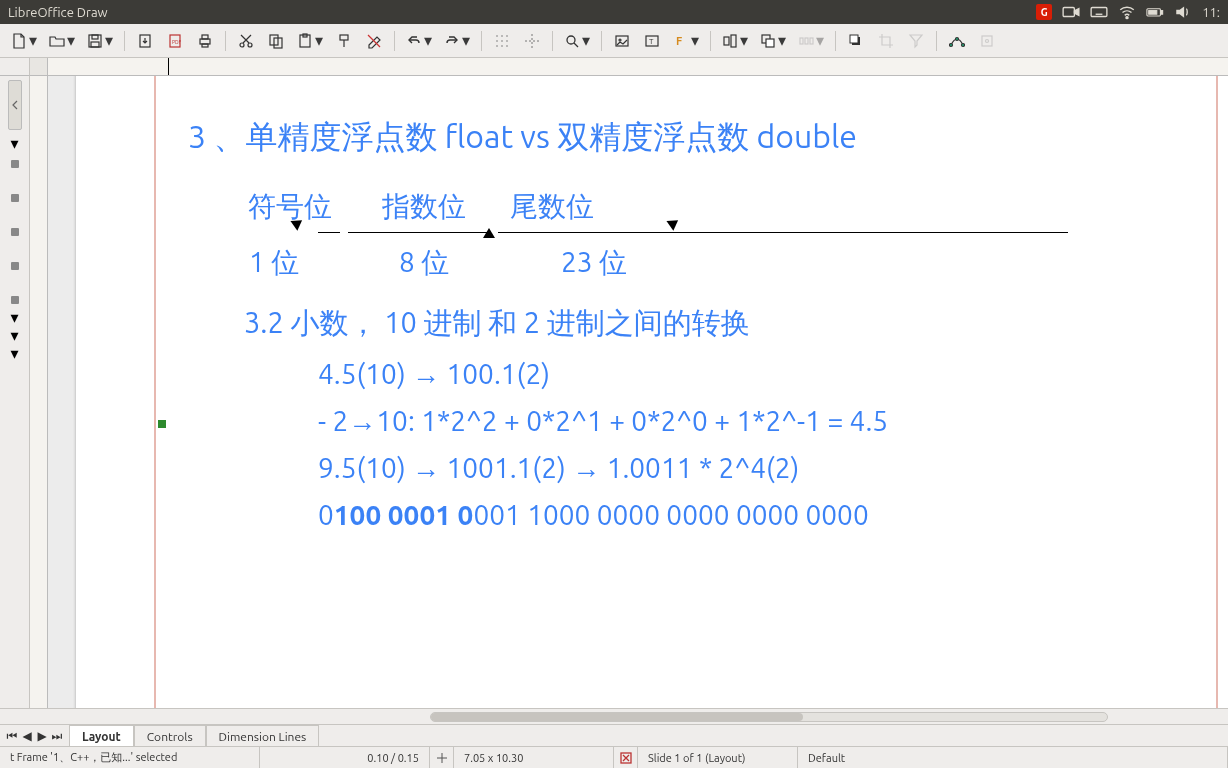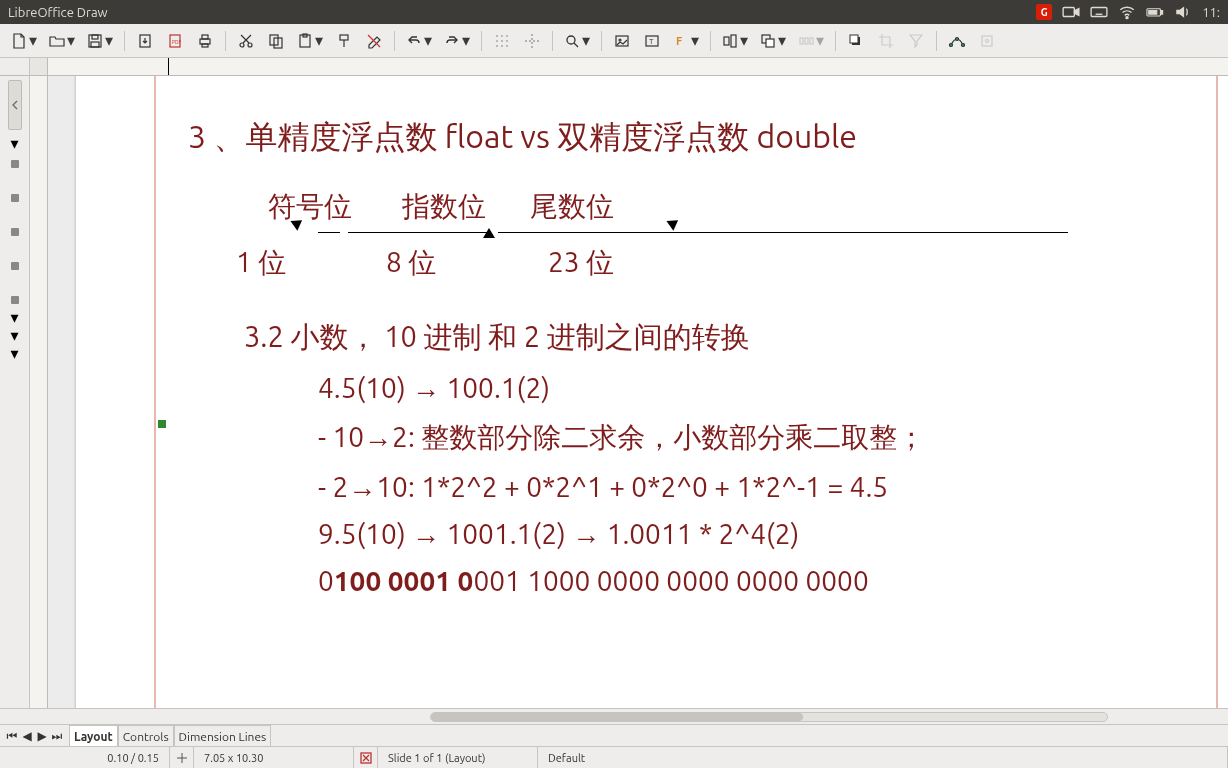--- a/index.html
+++ b/index.html
@@ -36,48 +36,48 @@
 .vruler { width: 18px; background: #f5f3ef; border-right: 1px solid #bbb; }
 .canvas-wrap { flex: 1; background: #ececec; overflow: hidden; position: relative; display:flex; justify-content:center; }
 .page { position:absolute; left:28px; top:-8px; width:1170px; height:720px; background:#fff; box-shadow: 0 1px 3px rgba(0,0,0,0.3); }
 .page::before, .page::after { content:""; position:absolute; top:0; bottom:0; width:2px; background:#e7b8b0; }
 .page::before { left: 78px; }
 .page::after { right: 28px; }
 .handle { position:absolute; width:8px; height:8px; background:#2d8a2d; }
 .handle.left { left:82px; top:352px; }
 
 
-.docbody { position:absolute; left:112px; right:73px; top:48px; font-family: "Liberation Serif","Times New Roman", serif; color:#7f1d1d; }
+.docbody { position:absolute; left:112px; right:73px; top:48px; font-family: "Liberation Serif","Times New Roman", serif; color:#3b82f6; }
 .h1 { font-size: 32px; margin-bottom: 28px; }
 .h2 { font-size: 29px; margin-left: 56px; margin-top: 6px; }
 .bits { font-size: 29px; margin-left: 130px; margin-top: 10px; }
-.labelrow { font-size: 28px; margin-left: 80px; margin-top: 14px; display:flex; gap: 44px;}
+.labelrow { font-size: 28px; margin-left: 60px; margin-top: 14px; display:flex; gap: 44px;}
 .labelrow span:nth-child(2){ margin-left: 6px;}
-.bitrow { font-size: 28px; margin-left: 48px; margin-top: 18px; display:flex; }
+.bitrow { font-size: 28px; margin-left: 61px; margin-top: 18px; display:flex; }
 .bitrow span:nth-child(1){ width:150px;}
 .bitrow span:nth-child(2){ width:162px;}
 .p { font-size: 28px; margin-left: 130px; margin-top: 14px; }
 .bold-partial { font-weight: normal; }
 .bold-partial .b { font-weight: bold; }
 
 
 .uline { position:absolute; height:1px; background:#000; }
 
 .arrowhead { position:absolute; width:0; height:0; border-left:6px solid transparent; border-right:6px solid transparent; border-bottom:10px solid #000; transform-origin:center; }
 
 
 .hscroll { height: 16px; background:#efedeb; border-top:1px solid #c7c5c1; display:flex; align-items:center; }
 .hscroll .track { flex:1; height:10px; background:#e4e2de; border:1px solid #c7c5c1; border-radius:6px; margin: 0 120px 0 430px; position:relative; }
 .hscroll .thumb { position:absolute; left:0; top:0; bottom:0; width:55%; background:#c7c4bf; border-radius:6px; }
 
 
 .layertabs { height: 22px; background:#efedeb; border-top:1px solid #c7c5c1; display:flex; align-items:stretch; font-size:12px; }
 .navbtns { display:flex; align-items:center; padding:0 6px; gap:3px; }
 .navbtns span { width:12px; height:12px; display:inline-flex; align-items:center; justify-content:center; color:#333; }
-.tab { padding: 2px 4px; border:1px solid #c7c5c1; border-bottom:none; background:#efedeb; display:flex; align-items:center; color:#333; }
+.tab { padding: 2px 12px; border:1px solid #c7c5c1; border-bottom:none; background:#efedeb; display:flex; align-items:center; color:#333; }
 .tab.active { background:#fff; font-weight:bold; }
 
 
 .statusbar { height: 22px; background:#efedeb; border-top:1px solid #c7c5c1; display:flex; align-items:center; font-size:11px; color:#333; }
 .statusbar .cell { padding: 0 10px; border-right:1px solid #c7c5c1; height:100%; display:flex; align-items:center; white-space:nowrap; }
 .statusbar .spacer { flex:1; }
 .statusbar .iconcell { width:24px; justify-content:center; padding:0;}
 </style>
 </head>
 <body>
@@ -370,23 +370,22 @@
           <div class="labelrow">
             <span>符号位</span>
             <span>指数位</span>
             <span>尾数位</span>
           </div>
           <div class="bitrow">
             <span>1 位</span>
             <span>8 位</span>
             <span>23 位</span>
           </div>
-          <div class="h2" style="margin-top:36px">3.2  小数，  10 进制 和  2 进制之间的转换</div>
+          <div class="h2" style="margin-top:22px">3.2  小数，  10 进制 和  2 进制之间的转换</div>
           <div class="p">4.5(10) → 100.1(2)</div>
-          <div class="p">- 10→2:  整数部分除二求余，小数部分乘二取整；</div>
           <div class="p">- 2→10: 1*2^2 + 0*2^1 + 0*2^0 + 1*2^-1 = 4.5</div>
           <div class="p">9.5(10) → 1001.1(2) → 1.0011 * 2^4(2)</div>
           <div class="p bold-partial"><span>0</span><span class="b">100 0001 0</span><span>001 1000 0000 0000 0000 0000</span></div>
         </div>
       </div>
     </div>
   </div>
   <div class="hscroll">
     <div class="track">
         <div class="thumb"></div>
@@ -400,20 +399,21 @@
     <span>◀</span>
     <span>▶</span>
     <span>⏭</span>
   </div>
   <div class="tab active">Layout</div>
   <div class="tab">Controls</div>
   <div class="tab">Dimension Lines</div>
 </div>
 
 <div class="statusbar">
+  <div class="cell" style="width:260px; overflow:hidden;">t Frame '1、C++，已知...' selected</div>
   <div class="cell" style="width:170px; justify-content:flex-end;">0.10 / 0.15</div>
   <div class="cell iconcell">
       <svg width="12" height="12" viewBox="0 0 12 12" fill="none" stroke="#555">
         <line x1="1" y1="6" x2="11" y2="6"></line>
         <line x1="6" y1="1" x2="6" y2="11"></line>
       </svg>
     </div>
   <div class="cell" style="width:160px;">7.05 x 10.30</div>
   <div class="cell iconcell">
       <svg width="12" height="12" viewBox="0 0 12 12" fill="none" stroke="#b33" stroke-width="1.3">

